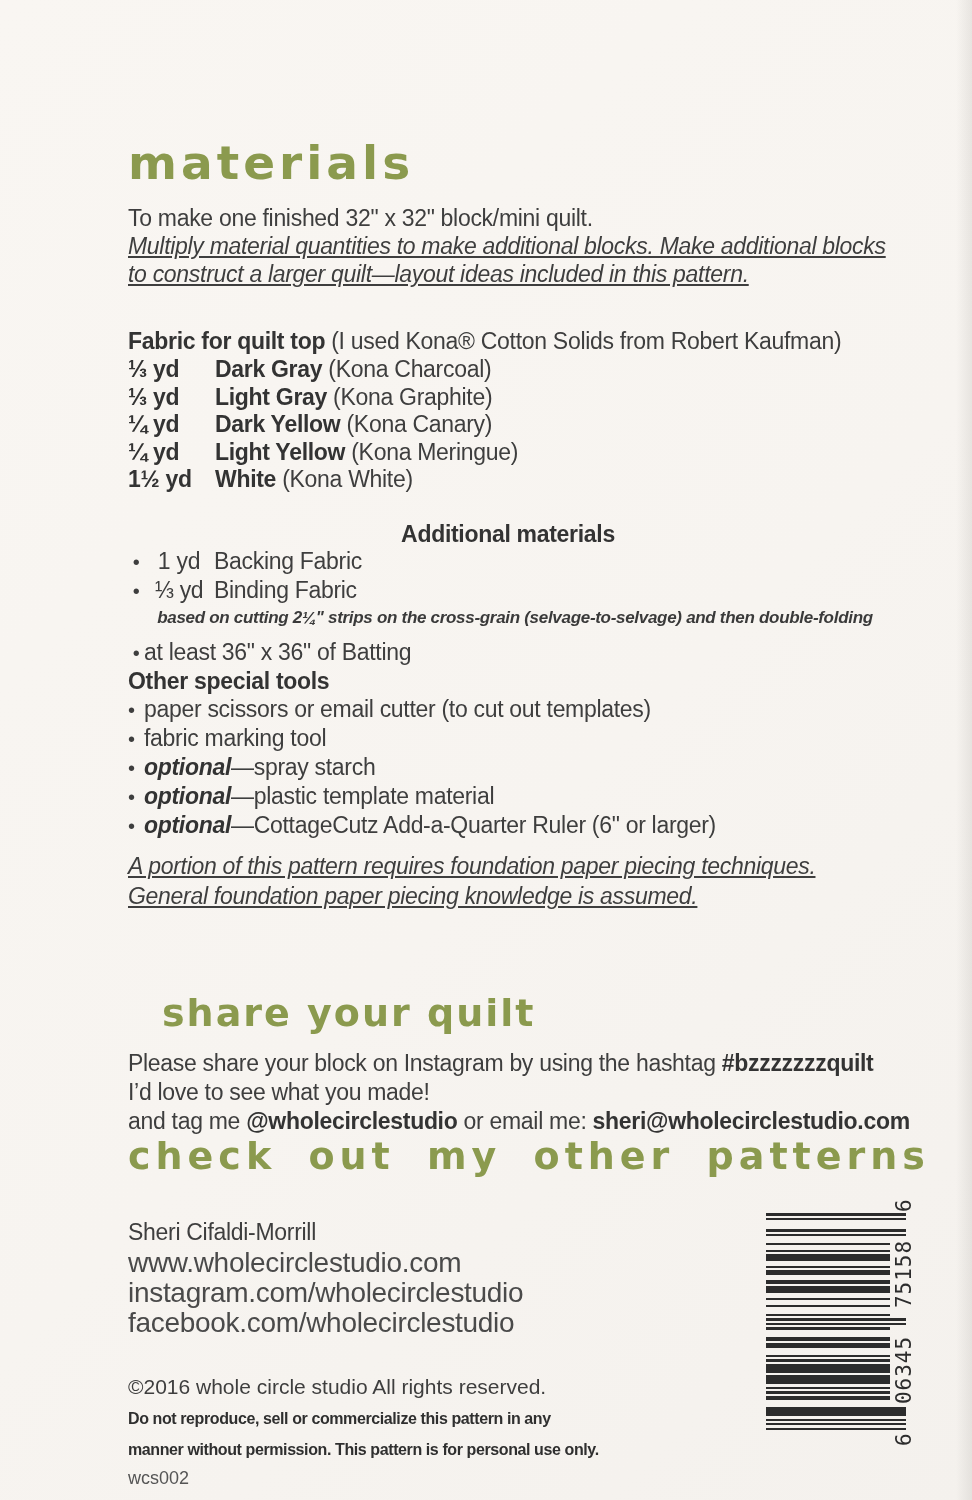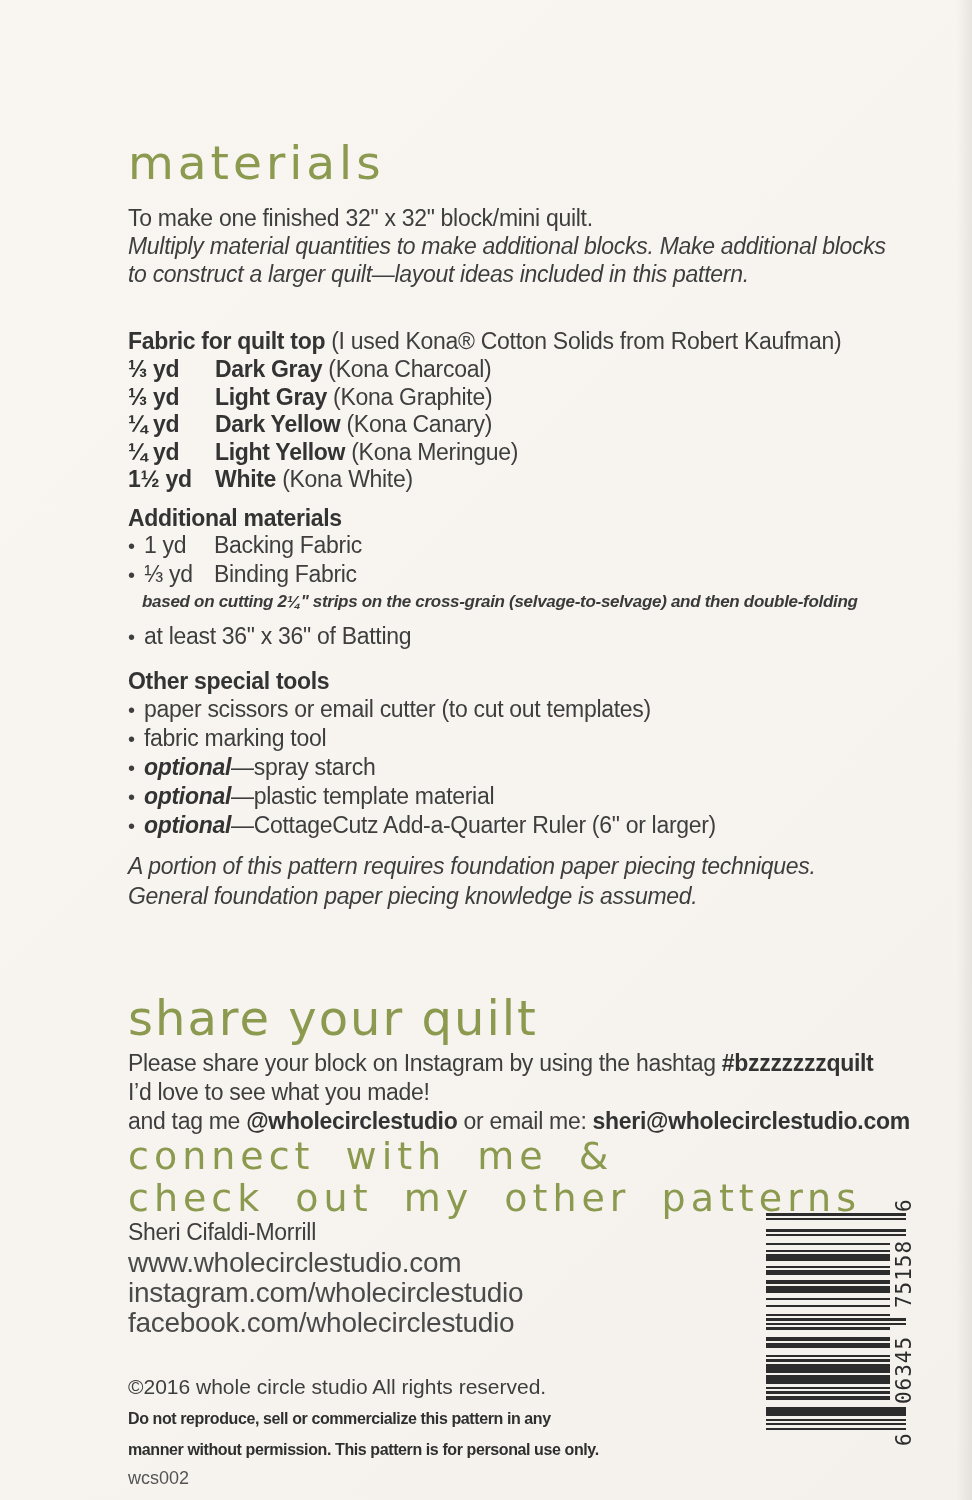--- a/index.html
+++ b/index.html
@@ -10,33 +10,33 @@
     background:linear-gradient(135deg,#f9f6f2 0%,#f7f4f0 55%,#f4f1ed 100%);
     overflow:hidden;
     font-family:"Liberation Sans",sans-serif;
     color:#3e3e3e;
   }
   .scan-edge{position:absolute;top:0;right:0;width:16px;height:100%;
     background:linear-gradient(to left,rgba(90,85,80,.10),rgba(90,85,80,0));}
   .abs{position:absolute;left:128px;}
   .display{
     font-family:"DejaVu Sans","Liberation Sans",sans-serif;
-    font-weight:400;color:#8b9a4e;margin:0;line-height:1.08;
+    font-weight:700;color:#8b9a4e;margin:0;line-height:1.08;
   }
   .t-materials{top:138px;font-size:47px;letter-spacing:4px;}
-  .t-share{top:993px;font-size:48px;letter-spacing:2px;}
+  .t-share{top:993px;font-size:38px;letter-spacing:2px;margin-left:34px;}
   .t-connect{top:1136px;font-size:38px;letter-spacing:5px;word-spacing:14px;line-height:1.1;}
   .body-txt{font-size:23px;line-height:28px;letter-spacing:-0.3px;}
-  .it{font-style:italic;}
+  .it{font-style:italic;text-decoration:underline;}
   .b{font-weight:700;color:#333;}
   .sec-intro{top:204px;width:760px;}
   .sec-fabric{top:311px;width:760px;margin-top:16px;}
   .frow{display:flex;line-height:27.5px;}
   .fqty{width:87px;font-weight:700;color:#333;}
-  .sec-additional{top:504px;width:760px;}
+  .sec-additional{top:520px;width:760px;text-align:center;}
   .brow{display:flex;line-height:27.5px;}
   .dot{width:16px;}
   .dot::before{content:"•";font-size:20px;}
   .aqty{width:70px;}
   .small-note{font-size:17px;line-height:24px;font-style:italic;font-weight:600;
     color:#3a3a3a;padding-left:14px;letter-spacing:-0.3px;margin-top:1px;}
   .batting{margin-top:7px;line-height:30px;}
   .sec-tools{top:667px;width:760px;}
   .trow{display:flex;line-height:28px;}
   .bi{font-style:italic;font-weight:700;color:#333;}
@@ -159,21 +159,20 @@
     <div>
       <span>Please share your block on Instagram by using the hashtag </span><span class="b">#bzzzzzzzquilt</span>
     </div>
     <div>I’d love to see what you made!</div>
     <div>
       <span>and tag me </span><span class="b">@wholecirclestudio</span><span> or email me: </span><span class="b">sheri@wholecirclestudio.com</span>
     </div>
   </div>
 
   <h2 class="abs display t-connect">
-    <span style="display:block">connect with me &amp;</span>
     <span style="display:block">check out my other patterns</span>
   </h2>
 
   <div class="abs body-txt sec-connect-body">
     <div class="connect-name">Sheri Cifaldi-Morrill</div>
     <div class="links">
       <div class="connect-link">www.wholecirclestudio.com</div>
       <div class="connect-link">instagram.com/wholecirclestudio</div>
       <div class="connect-link">facebook.com/wholecirclestudio</div>
     </div>

